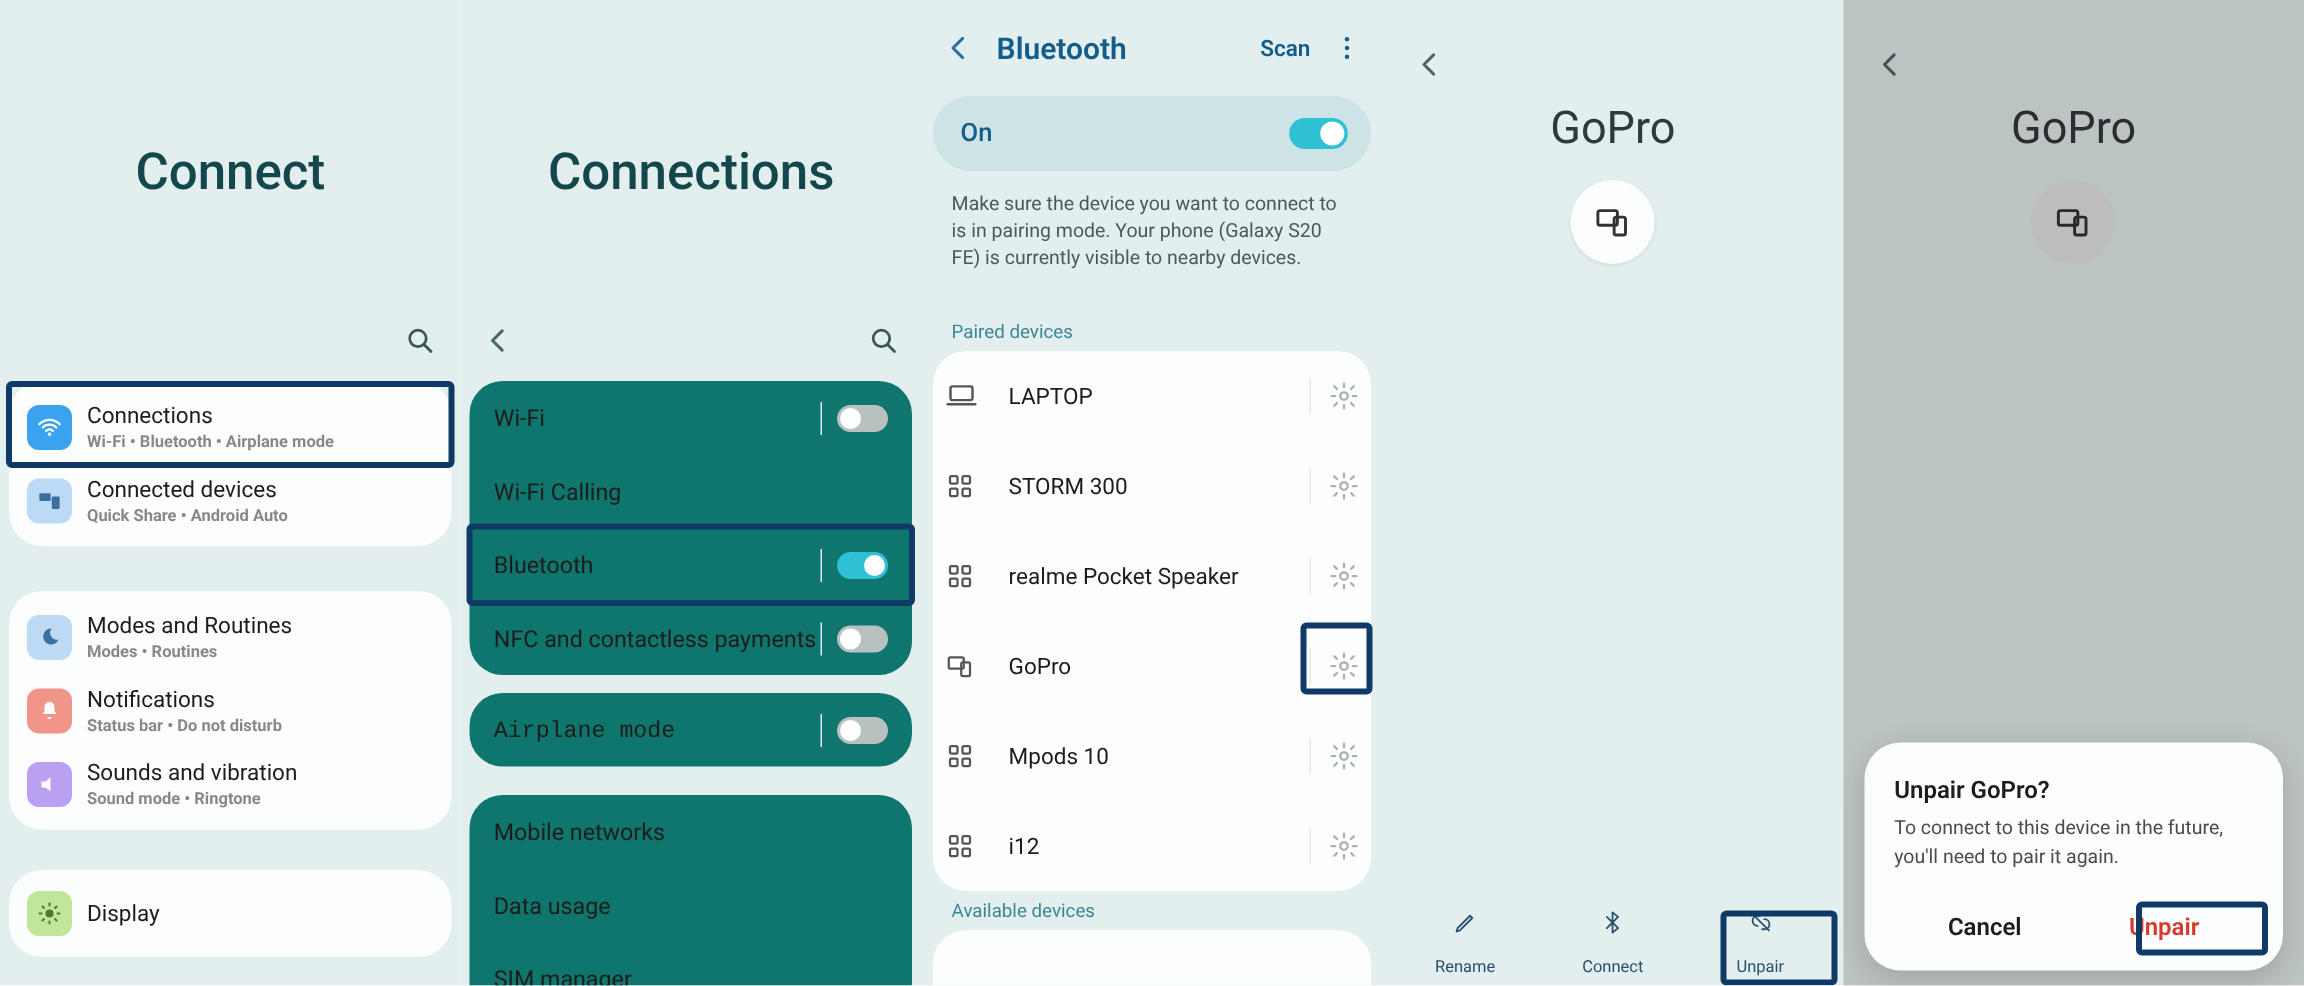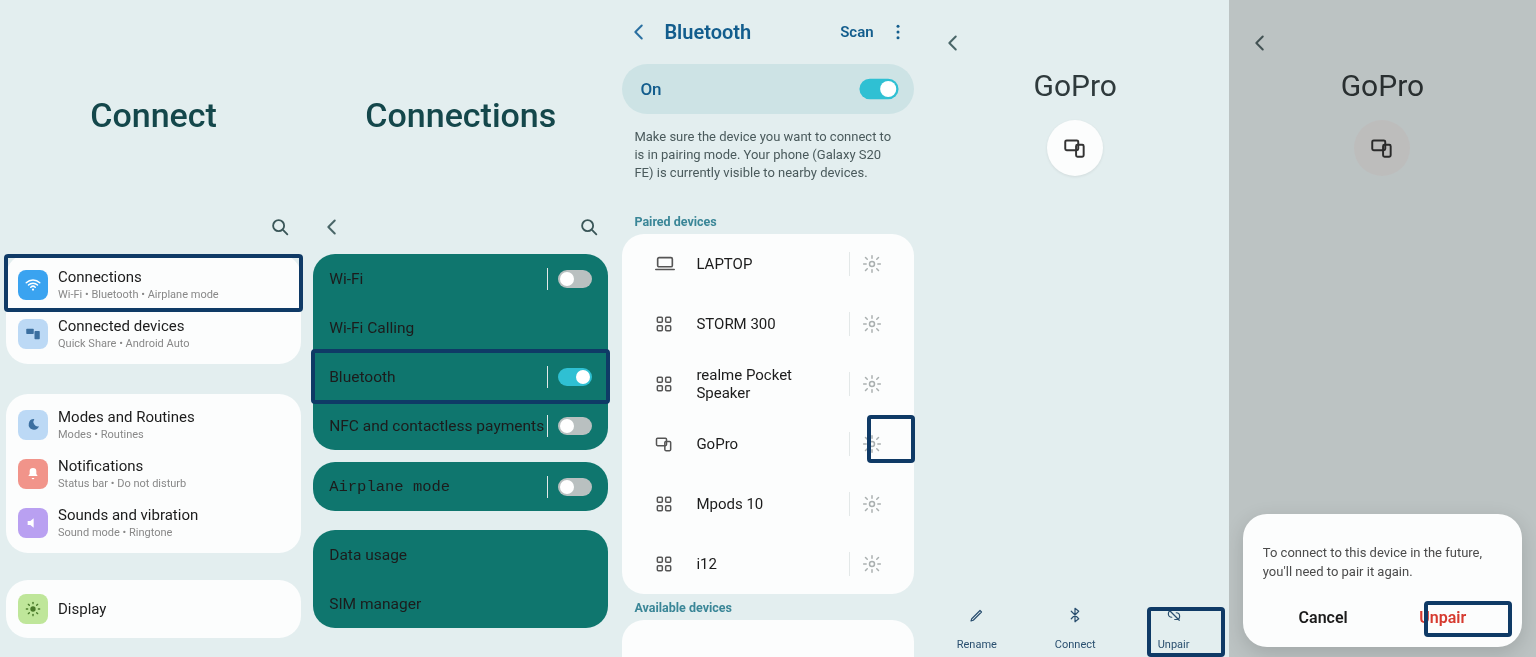--- a/index.html
+++ b/index.html
@@ -62,21 +62,21 @@
     margin-right: 10px;
     flex: 0 0 auto;
     color: #fff;
   }
   .s1 .ic.blue { background: #3aa3f0; }
   .s1 .ic.lightblue { background: #bcd9f5; }
   .s1 .ic.purple { background: #b9a0f1; }
   .s1 .ic.red { background: #f1948a; }
   .s1 .ic.green { background: #bfe69a; }
   .s1 .lbl { font-size: 15px; color: #1c1c1c; }
-  .s1 .sub { font-size: 11px; color: #888; margin-top: 2px; }
+  .s1 .sub { font-size: 11px; color: #888; margin-top: 2px; font-weight: bold; }
   .hilite { border: 4px solid #0f3a66; border-radius: 4px; }
   .s1 .hl1 {
     position: absolute; top: 254px; left: 4px; right: 4px; height: 58px;
     pointer-events: none;
   }
   
   .s2 { background: #e3eeef; }
   .s2 .title {
     position: absolute;
     top: 95px; left: 0; right: 0; text-align: center;
@@ -131,30 +131,30 @@
     background: #cde3e5; border-radius: 26px;
     height: 50px; display: flex; align-items: center;
     padding: 0 18px; justify-content: space-between;
     font-size: 17px; color: #135d8d; font-weight: 500;
   }
   .s3 .help {
     position: absolute; top: 128px; left: 20px; right: 20px;
     font-size: 13px; color: #4a5a5c; line-height: 1.4;
   }
   .s3 .sect {
-    position: absolute; left: 20px; font-size: 12.5px; color: #3a8697; font-weight: 700;
+    position: absolute; left: 20px; font-size: 12.5px; color: #3a8697; font-weight: 400;
   }
   .s3 .sect.paired { top: 214px; }
   .s3 .sect.avail { top: 600px; }
   .s3 .listcard {
     position: absolute; left: 8px; right: 8px; top: 234px;
     background: #fcfdfd; border-radius: 22px;
   }
   .s3 .dev {
-    height: 60px; display: flex; align-items: center; padding: 0 32px;
+    height: 60px; display: flex; align-items: center; padding: 0 8px;
   }
   .s3 .dev .dicon { width: 24px; margin-right: 18px; color: #555; display: flex; }
   .s3 .dev .dname { flex: 1; font-size: 15px; color: #1c1c1c; }
   .s3 .dev .sep { width: 1px; height: 24px; background: #e3e8e8; margin: 0 12px; }
   .s3 .dev .gear { color: #aab0b0; }
   .s3 .hl3 {
     position: absolute; top: 415px; right: 7px; width: 48px; height: 48px;
     pointer-events: none;
   }
   .s3 .bottomspace {
@@ -439,20 +439,23 @@
         <span style="display:flex;align-items:center;gap:10px;">
             <span style="width:1px;height:22px;background:#e3e8e8;"></span>
             <span class="toggle">
               <span class="knob"></span>
             </span>
           </span>
       </div>
     </div>
 
     <div class="card c3">
+      <div class="row2">
+          <span>Mobile networks</span>
+        </div>
       <div class="row2">
           <span>Data usage</span>
         </div>
       <div class="row2">
           <span>SIM manager</span>
         </div>
     </div>
 
     <div class="hilite hl2"></div>
   </div>
@@ -618,20 +621,21 @@
           </svg>
         </span>
       <div class="ttl">GoPro</div>
       <div class="circle">
           <svg width="26" height="26">
             <use href="#ic-devpair"></use>
           </svg>
         </div>
     </div>
     <div class="dialog">
+      <div class="dtitle">Unpair GoPro?</div>
       <div class="dtext">To connect to this device in the future, you'll need to pair it again.</div>
       <div class="dbtns">
         <div class="dbtn">Cancel</div>
         <div class="dbtn unpair">Unpair</div>
       </div>
     </div>
     <div class="hilite hl5"></div>
   </div>
 
 </div>

